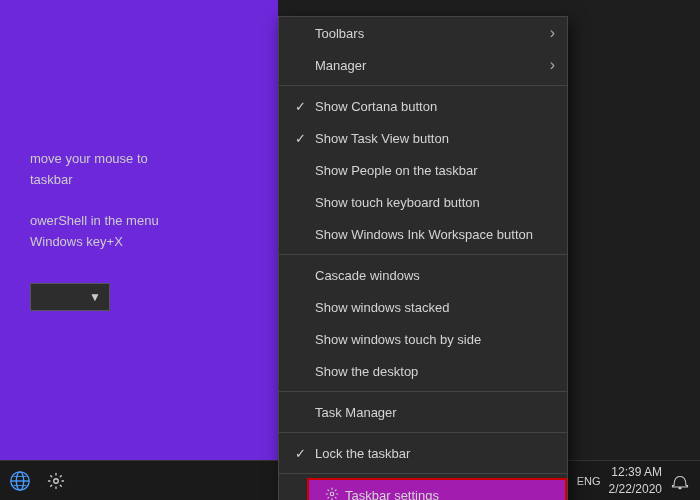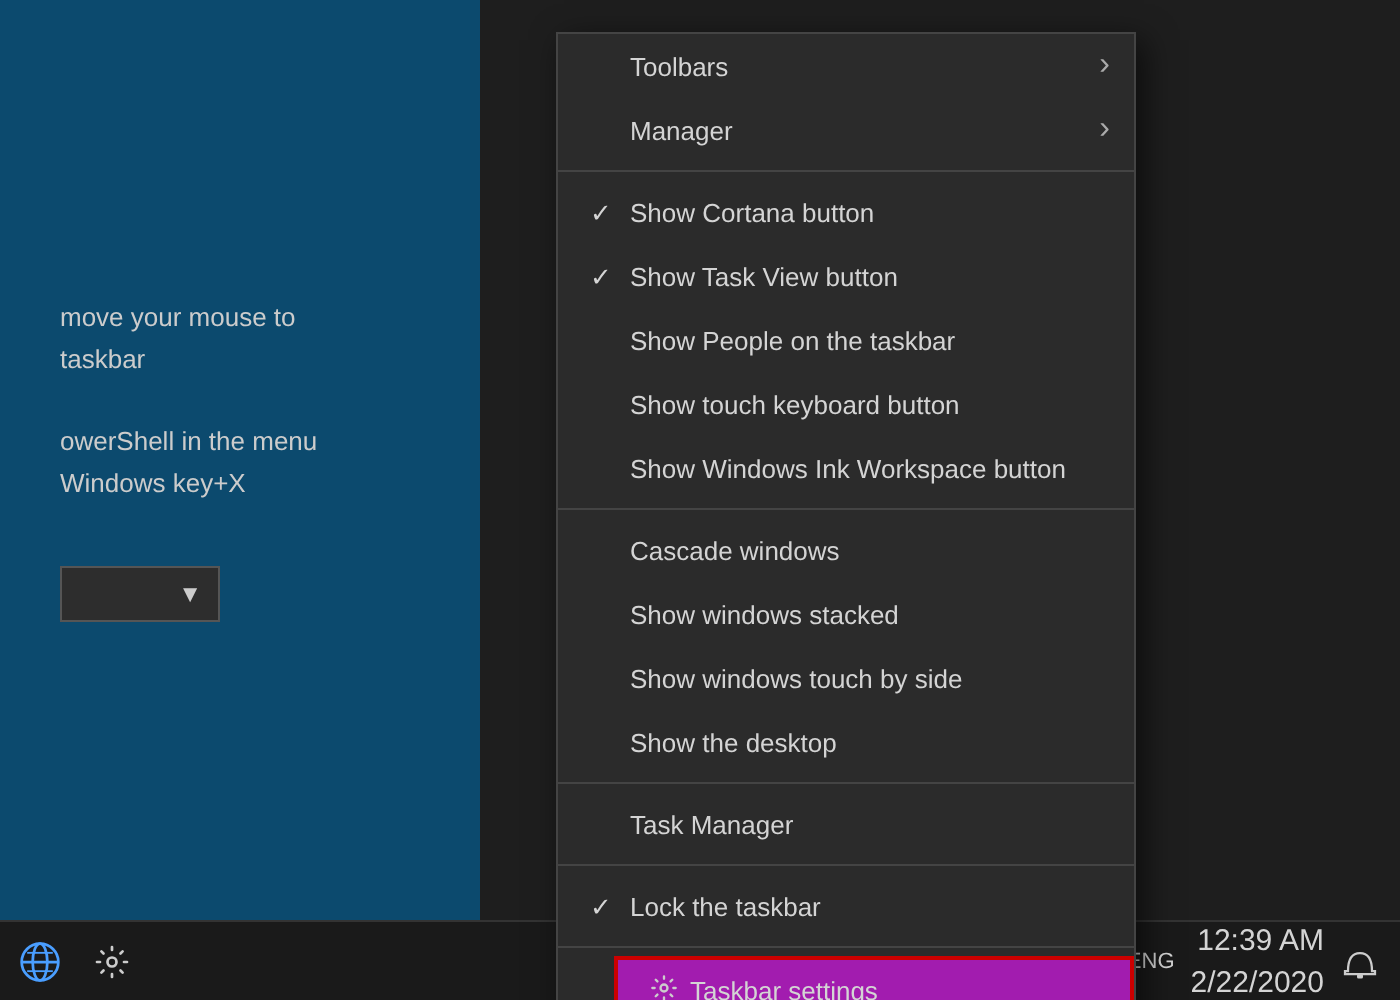--- a/index.html
+++ b/index.html
@@ -10,23 +10,23 @@
       font-family: 'Segoe UI', Arial, sans-serif;
       overflow: hidden;
       position: relative;
     }
 
     
     .left-area {
       position: absolute;
       left: 0;
       top: 0;
-      width: 240px;
+      width: 278px;
       height: 460px;
-      background: #0c4a6e;
+      background: #6d28d9;
       display: flex;
       flex-direction: column;
       justify-content: center;
       padding: 20px 30px;
     }
 
     .left-text {
       color: #cccccc;
       font-size: 13px;
       line-height: 1.6;
@@ -150,21 +150,21 @@
 
     .taskbar-right {
       display: flex;
       align-items: center;
       padding-right: 10px;
       gap: 8px;
     }
 
     .taskbar-time {
       color: #d4d4d4;
-      font-size: 15px;
+      font-size: 12px;
       text-align: right;
       line-height: 1.4;
     }
 
     .taskbar-lang {
       color: #d4d4d4;
       font-size: 11px;
     }
 
     .taskbar-msg-icon {

